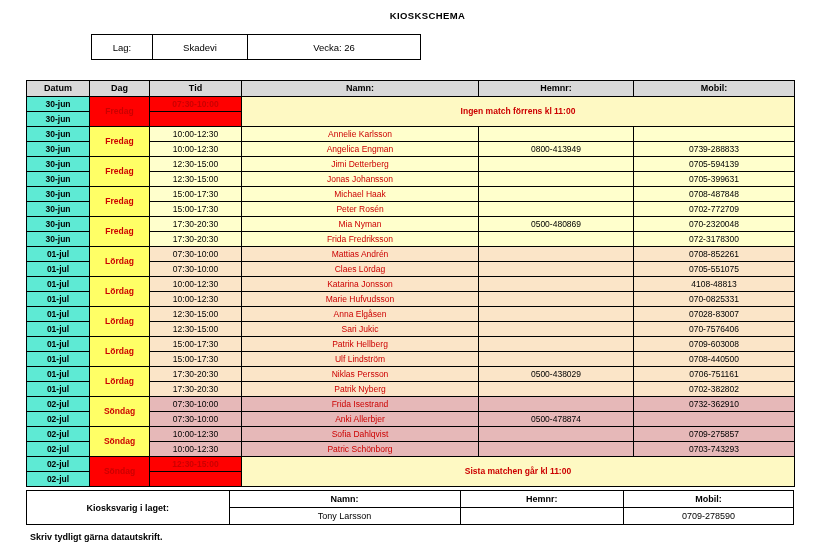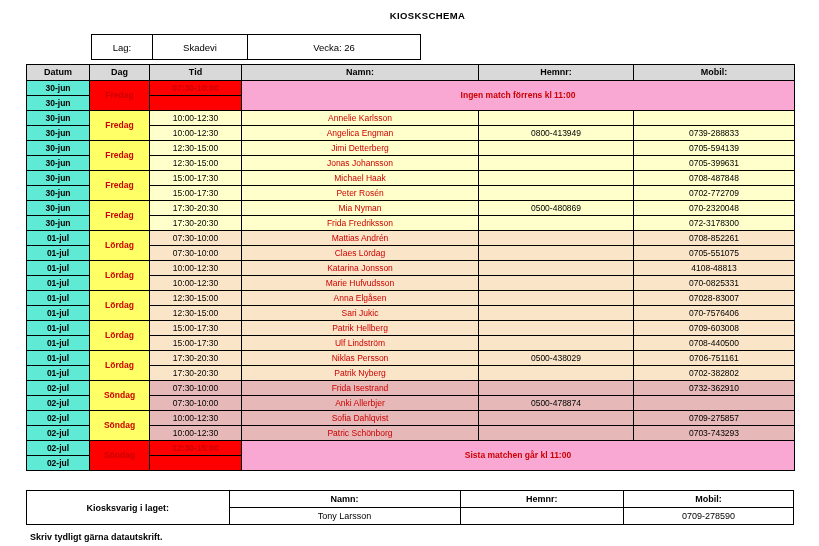--- a/index.html
+++ b/index.html
@@ -48,21 +48,21 @@
     vertical-align: middle;
     padding: 0 4px;
   }
   .hdr-lag-label { width: 52px; }
   .hdr-lag-value { width: 86px; }
   .hdr-vecka { width: 164px; }
 
   
   .sched {
     position: absolute;
-    top: 64px;
+    top: 80px;
     left: 26px;
     width: 768px;
     border-collapse: collapse;
     table-layout: fixed;
   }
   .sched th, .sched td {
     border: 1px solid #000000;
     height: 14px;
     font-size: 8.5px;
     text-align: center;
@@ -90,21 +90,21 @@
   .dag-cell.red-row { background: #ff0000; color: #cc0000; }
   .tid-cell { background: #ffffcc; }
   .namn-cell { background: #ffffcc; color: #cc0000; }
   .contact-cell { background: #ffffcc; }
 
   .tone-a .tid-cell, .tone-a .namn-cell, .tone-a .contact-cell { background: #ffffcc; }
   .tone-b .tid-cell, .tone-b .namn-cell, .tone-b .contact-cell { background: #fbe5c8; }
   .tone-c .tid-cell, .tone-c .namn-cell, .tone-c .contact-cell { background: #e6b8b8; }
 
   .red-banner {
-    background: #f9a8d4;
+    background: #fef9c3;
     color: #cc0000;
     font-weight: bold;
     font-size: 9px;
   }
   .red-cell { background: #ff0000; color: #cc0000; font-weight: bold; }
 
   
   .foot-table {
     position: absolute;
     top: 490px;

